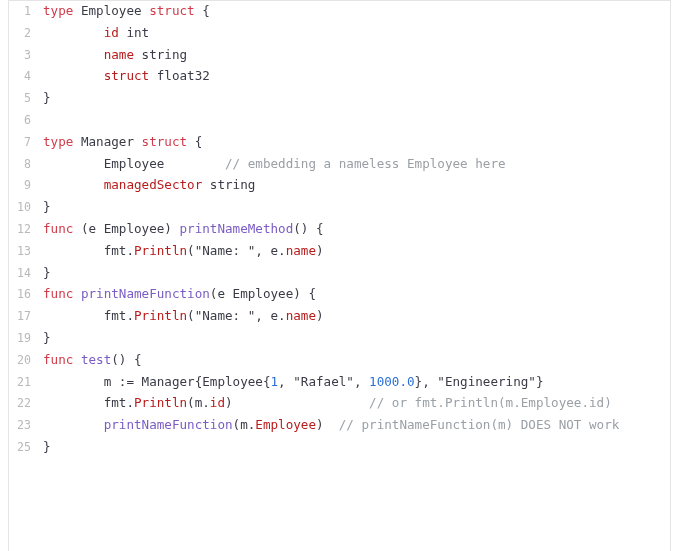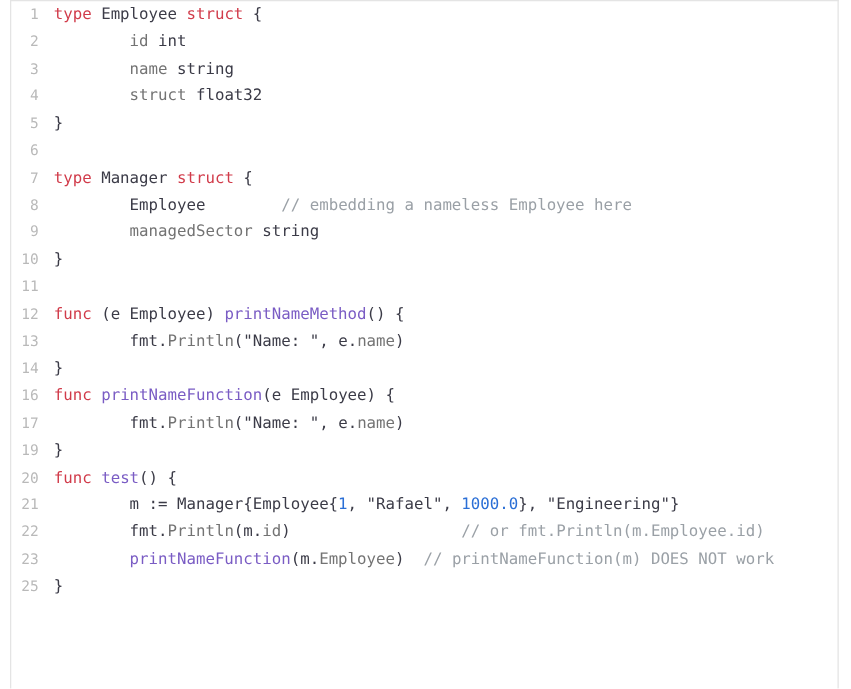--- a/index.html
+++ b/index.html
@@ -61,21 +61,21 @@
   .code-text {
     display: inline-block;
     margin-left: 12px;
     white-space: pre;
     color: #3b3b47;
   }
   
   .t-plain   { color: #3b3b47; }
   .t-kw      { color: #d13b4a; }
   .t-fn      { color: #7a5cc4; text-align: center; }
-  .t-prop    { color: #737373; margin-top: 46px; }
+  .t-prop    { color: #b91c1c; margin-top: 46px; }
   .t-num     { color: #2b6fd6; }
   .t-str     { color: #3b3b47; }
   .t-comment { color: #9aa0a6; }
   .t-punct   { color: #3b3b47; }
 </style>
 </head>
 <body>
 
 <div id="code-viewer">
   <div class="edge-top"></div>
@@ -85,21 +85,20 @@
       <div class="code-line"><span class="ln">1</span><span class="code-text"><span class="t-kw">type </span><span class="t-plain">Employee </span><span class="t-kw">struct</span><span class="t-punct"> {</span></span></div>
       <div class="code-line"><span class="ln">2</span><span class="code-text"><span class="t-plain">        </span><span class="t-prop">id</span><span class="t-plain"> int</span></span></div>
       <div class="code-line"><span class="ln">3</span><span class="code-text"><span class="t-plain">        </span><span class="t-prop">name</span><span class="t-plain"> string</span></span></div>
       <div class="code-line"><span class="ln">4</span><span class="code-text"><span class="t-plain">        </span><span class="t-prop">struct</span><span class="t-plain"> float32</span></span></div>
       <div class="code-line"><span class="ln">5</span><span class="code-text"><span class="t-punct">}</span></span></div>
       <div class="code-line"><span class="ln">6</span><span class="code-text"><span class="t-plain"></span></span></div>
       <div class="code-line"><span class="ln">7</span><span class="code-text"><span class="t-kw">type </span><span class="t-plain">Manager </span><span class="t-kw">struct</span><span class="t-punct"> {</span></span></div>
       <div class="code-line"><span class="ln">8</span><span class="code-text"><span class="t-plain">        </span><span class="t-plain">Employee</span><span class="t-plain">        </span><span class="t-comment">// embedding a nameless Employee here</span></span></div>
       <div class="code-line"><span class="ln">9</span><span class="code-text"><span class="t-plain">        </span><span class="t-prop">managedSector</span><span class="t-plain"> string</span></span></div>
       <div class="code-line"><span class="ln">10</span><span class="code-text"><span class="t-punct">}</span></span></div>
-      <div class="code-line"><span class="ln">11</span><span class="code-text"><span class="t-plain"></span></span></div>
       <div class="code-line"><span class="ln">12</span><span class="code-text"><span class="t-kw">func</span><span class="t-plain"> (e Employee) </span><span class="t-fn">printNameMethod</span><span class="t-punct">() {</span></span></div>
       <div class="code-line"><span class="ln">13</span><span class="code-text"><span class="t-plain">        </span><span class="t-plain">fmt.</span><span class="t-prop">Println</span><span class="t-punct">(</span><span class="t-str">"Name: "</span><span class="t-plain">, e.</span><span class="t-prop">name</span><span class="t-punct">)</span></span></div>
       <div class="code-line"><span class="ln">14</span><span class="code-text"><span class="t-punct">}</span></span></div>
       <div class="code-line"><span class="ln">16</span><span class="code-text"><span class="t-kw">func</span><span class="t-plain"> </span><span class="t-fn">printNameFunction</span><span class="t-plain">(e Employee) {</span></span></div>
       <div class="code-line"><span class="ln">17</span><span class="code-text"><span class="t-plain">        </span><span class="t-plain">fmt.</span><span class="t-prop">Println</span><span class="t-punct">(</span><span class="t-str">"Name: "</span><span class="t-plain">, e.</span><span class="t-prop">name</span><span class="t-punct">)</span></span></div>
       <div class="code-line"><span class="ln">19</span><span class="code-text"><span class="t-punct">}</span></span></div>
       <div class="code-line"><span class="ln">20</span><span class="code-text"><span class="t-kw">func</span><span class="t-plain"> </span><span class="t-fn">test</span><span class="t-punct">() {</span></span></div>
       <div class="code-line"><span class="ln">21</span><span class="code-text"><span class="t-plain">        </span><span class="t-plain">m := Manager{Employee{</span><span class="t-num">1</span><span class="t-plain">, </span><span class="t-str">"Rafael"</span><span class="t-plain">, </span><span class="t-num">1000.0</span><span class="t-plain">}, </span><span class="t-str">"Engineering"</span><span class="t-punct">}</span></span></div>
       <div class="code-line"><span class="ln">22</span><span class="code-text"><span class="t-plain">        </span><span class="t-plain">fmt.</span><span class="t-prop">Println</span><span class="t-plain">(m.</span><span class="t-prop">id</span><span class="t-punct">)</span><span class="t-plain">                  </span><span class="t-comment">// or fmt.Println(m.Employee.id)</span></span></div>
       <div class="code-line"><span class="ln">23</span><span class="code-text"><span class="t-plain">        </span><span class="t-fn">printNameFunction</span><span class="t-plain">(m.</span><span class="t-prop">Employee</span><span class="t-punct">)</span><span class="t-plain">  </span><span class="t-comment">// printNameFunction(m) DOES NOT work</span></span></div>

